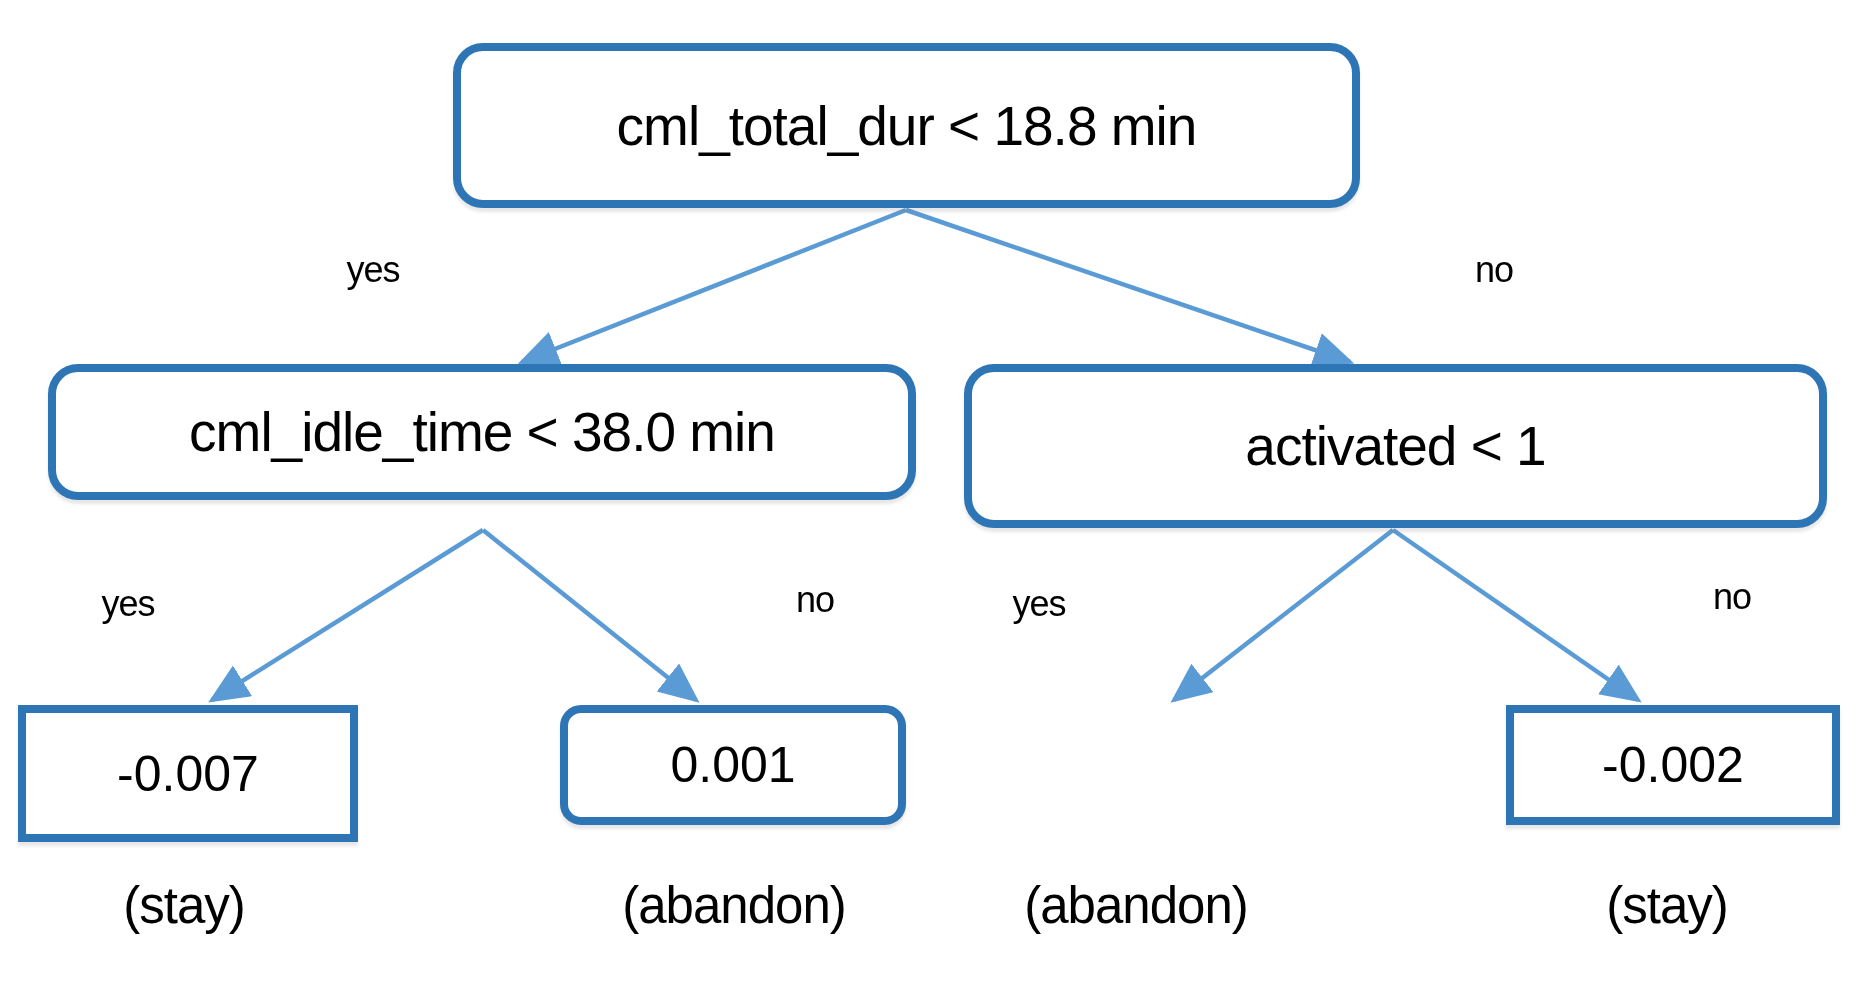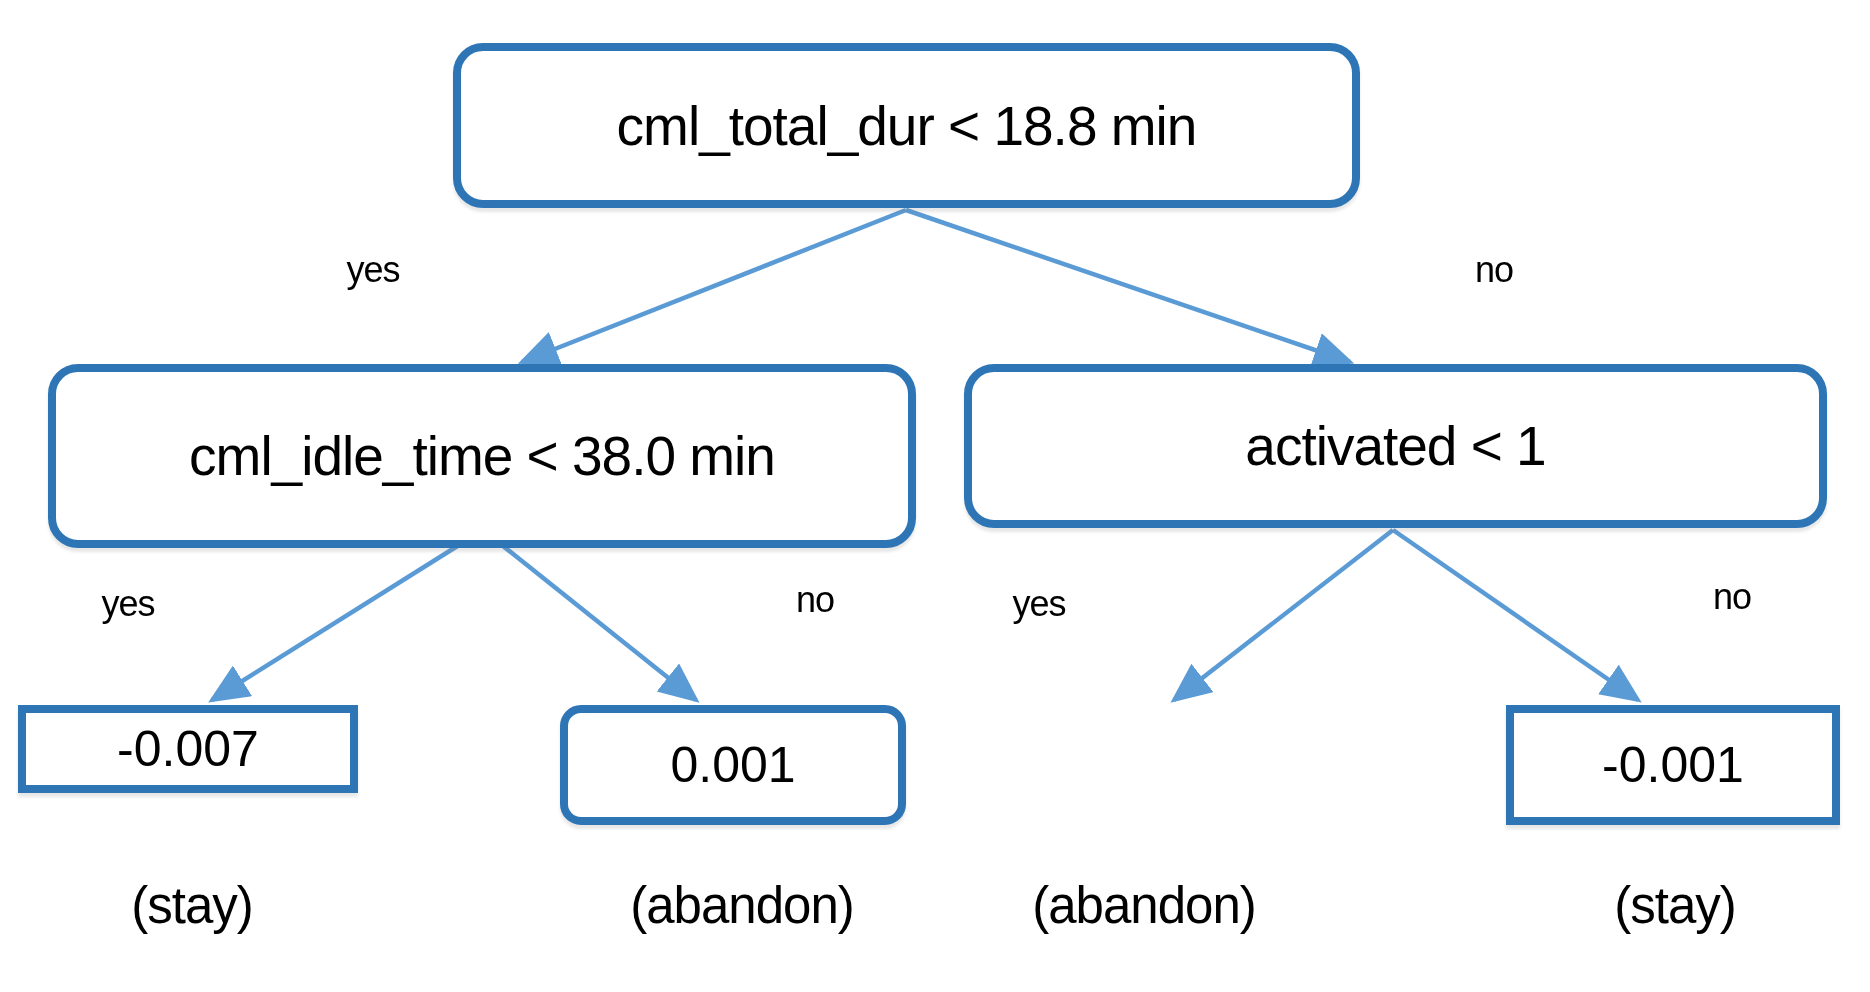--- a/index.html
+++ b/index.html
@@ -41,21 +41,20 @@
     font-size:36px;
     letter-spacing:-1px;
     white-space:nowrap;
   }
   .caption{
     position:absolute;
     transform:translate(-50%,-50%);
     font-size:51px;
     letter-spacing:-1px;
     white-space:nowrap;
-    margin-left:8px;
   }
   #edges{position:absolute;left:0;top:0;width:1870px;height:992px;}
   .edge-line{stroke:var(--arrow);stroke-width:4.5;fill:none;}
   .arrowhead{fill:var(--arrow);}
 </style>
 </head>
 <body>
 
 <div id="canvas">
 
@@ -70,43 +69,43 @@
     <line class="edge-line" x1="483" y1="530" x2="212" y2="700" marker-end="url(#arrow)"></line>
     <line class="edge-line" x1="483" y1="530" x2="696" y2="700" marker-end="url(#arrow)"></line>
     <line class="edge-line" x1="1393" y1="530" x2="1174" y2="700" marker-end="url(#arrow)"></line>
     <line class="edge-line" x1="1393" y1="530" x2="1638" y2="700" marker-end="url(#arrow)"></line>
   </svg>
 
   <div class="node decision" style="left:453px;top:43px;width:907px;height:165px;">
     <span>cml_total_dur &lt; 18.8 min</span>
   </div>
 
-  <div class="node decision" style="left:48px;top:364px;width:868px;height:184px;">
+  <div class="node decision" style="left:48px;top:364px;width:868px;height:136px;">
     <span>cml_idle_time &lt; 38.0 min</span>
   </div>
 
   <div class="node decision" style="left:964px;top:364px;width:863px;height:164px;">
     <span>activated &lt; 1</span>
   </div>
 
   <div class="edge-label" style="left:373px;top:270px;">yes</div>
   <div class="edge-label" style="left:1494px;top:270px;">no</div>
   <div class="edge-label" style="left:128px;top:604px;">yes</div>
   <div class="edge-label" style="left:815px;top:600px;">no</div>
   <div class="edge-label" style="left:1039px;top:604px;">yes</div>
   <div class="edge-label" style="left:1732px;top:597px;">no</div>
 
-  <div class="node leaf" style="left:18px;top:705px;width:340px;height:88px;">
+  <div class="node leaf" style="left:18px;top:705px;width:340px;height:137px;">
     <span>-0.007</span>
   </div>
   <div class="node leaf" style="left:560px;top:705px;width:346px;height:120px;border-radius:21px;">
     <span>0.001</span>
   </div>
   <div class="node leaf" style="left:1506px;top:705px;width:334px;height:120px;">
-    <span>-0.001</span>
+    <span>-0.002</span>
   </div>
 
   <div class="caption" style="left:184px;top:905px;">(stay)</div>
   <div class="caption" style="left:734px;top:905px;">(abandon)</div>
   <div class="caption" style="left:1136px;top:905px;">(abandon)</div>
   <div class="caption" style="left:1667px;top:905px;">(stay)</div>
 
 </div>
 
 </body></html>

